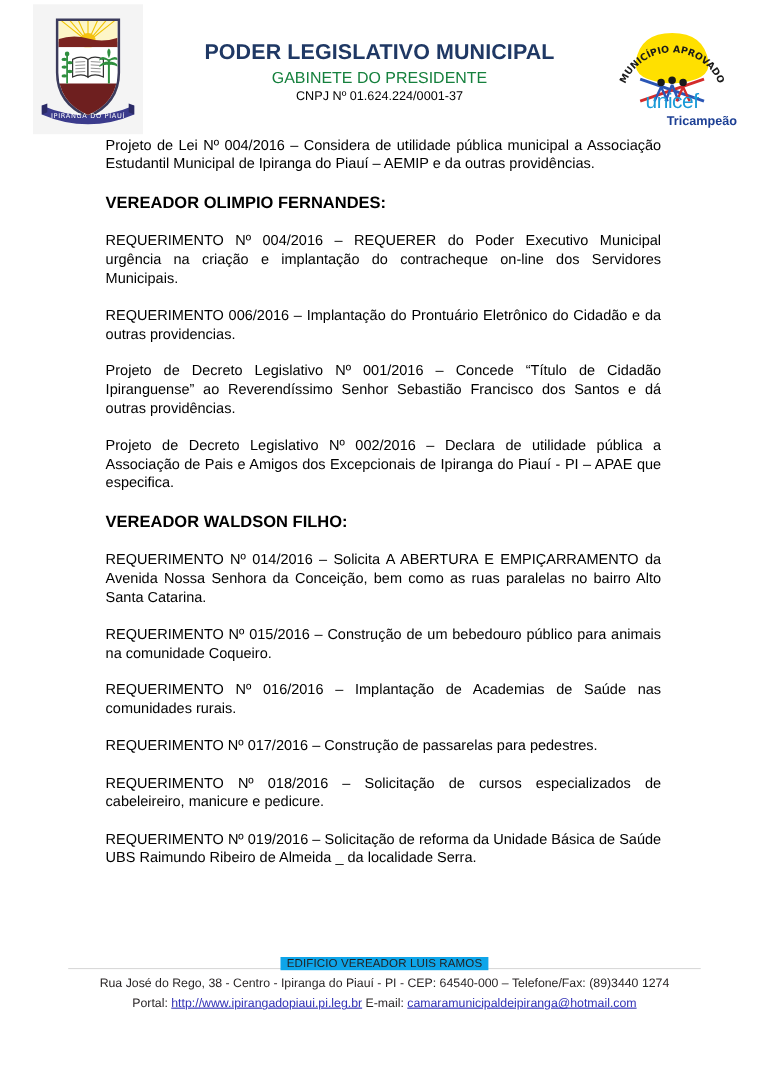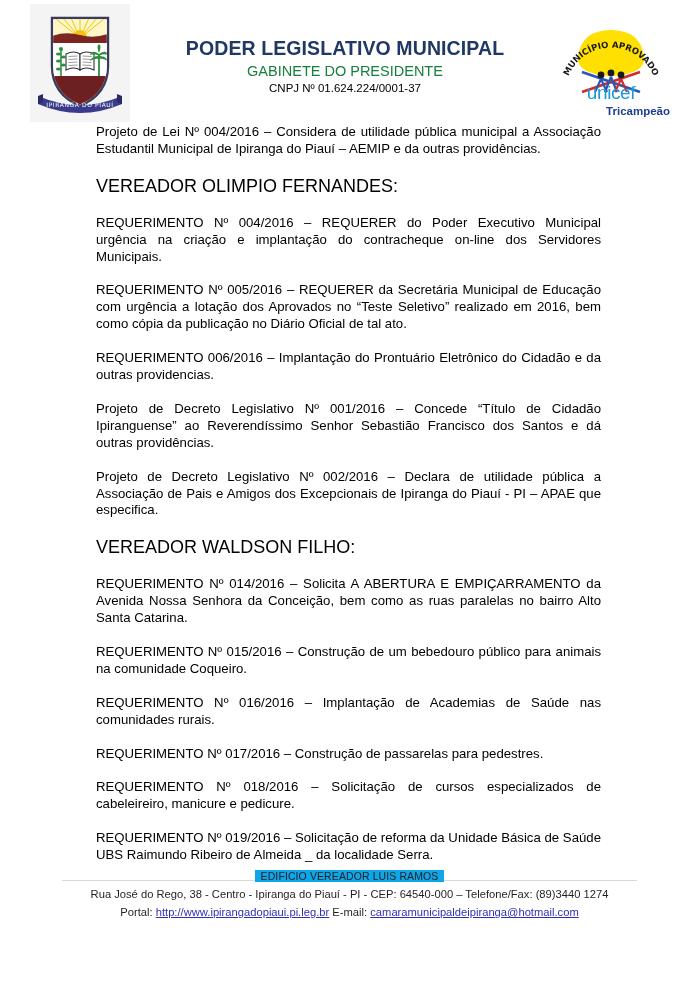--- a/index.html
+++ b/index.html
@@ -119,23 +119,23 @@
   p.para {
     margin: 0 0 17px 0;
     font-size: 13.2px;
     line-height: 1.28;
     text-align: justify;
     text-justify: inter-word;
     color: #000;
   }
   p.heading {
     margin: 0 0 17px 0;
-    font-size: 18px;
+    font-size: 15px;
     line-height: 1.28;
-    font-weight: normal;
+    font-weight: bold;
     text-align: left;
     color: #000;
   }
 
   
   .footer {
     position: absolute;
     left: 0;
     top: 866px;
     width: 699px;
@@ -279,21 +279,20 @@
       </svg>
       <div class="unicef-word">unicef</div>
       <div class="unicef-tri">Tricampeão</div>
     </div>
   </div>
 
   <div class="content" id="content-root">
       <p class="para">Projeto de Lei  Nº 004/2016 – Considera de utilidade pública municipal a Associação Estudantil Municipal de Ipiranga do Piauí – AEMIP e da outras providências.</p>
       <p class="heading">VEREADOR OLIMPIO FERNANDES:</p>
       <p class="para">REQUERIMENTO Nº 004/2016 – REQUERER do Poder Executivo Municipal urgência na criação e implantação do contracheque on-line dos Servidores Municipais.</p>
-      <p class="para">REQUERIMENTO Nº 005/2016 – REQUERER da Secretária Municipal de Educação com urgência a lotação dos Aprovados no “Teste Seletivo” realizado em 2016, bem como cópia da publicação no Diário Oficial de tal ato.</p>
       <p class="para">REQUERIMENTO 006/2016 – Implantação do Prontuário Eletrônico do Cidadão  e da outras providencias.</p>
       <p class="para">Projeto de Decreto Legislativo Nº 001/2016 – Concede “Título de Cidadão Ipiranguense” ao Reverendíssimo Senhor Sebastião Francisco dos Santos e dá outras providências.</p>
       <p class="para">Projeto de Decreto Legislativo Nº 002/2016 – Declara de utilidade pública a Associação de Pais e Amigos dos Excepcionais de Ipiranga do Piauí - PI – APAE que especifica.</p>
       <p class="heading">VEREADOR WALDSON FILHO:</p>
       <p class="para">REQUERIMENTO Nº 014/2016 – Solicita A ABERTURA E EMPIÇARRAMENTO da  Avenida Nossa Senhora da Conceição, bem como as ruas paralelas no bairro Alto Santa Catarina.</p>
       <p class="para">REQUERIMENTO Nº 015/2016 – Construção de um bebedouro público para animais na comunidade Coqueiro.</p>
       <p class="para">REQUERIMENTO Nº 016/2016 – Implantação de Academias de Saúde nas comunidades rurais.</p>
       <p class="para">REQUERIMENTO Nº 017/2016 – Construção de passarelas para pedestres.</p>
       <p class="para">REQUERIMENTO Nº 018/2016 – Solicitação de cursos especializados de cabeleireiro, manicure e pedicure.</p>
       <p class="para">REQUERIMENTO Nº 019/2016 – Solicitação de reforma da Unidade Básica de Saúde UBS Raimundo Ribeiro de Almeida _ da localidade Serra.</p>

